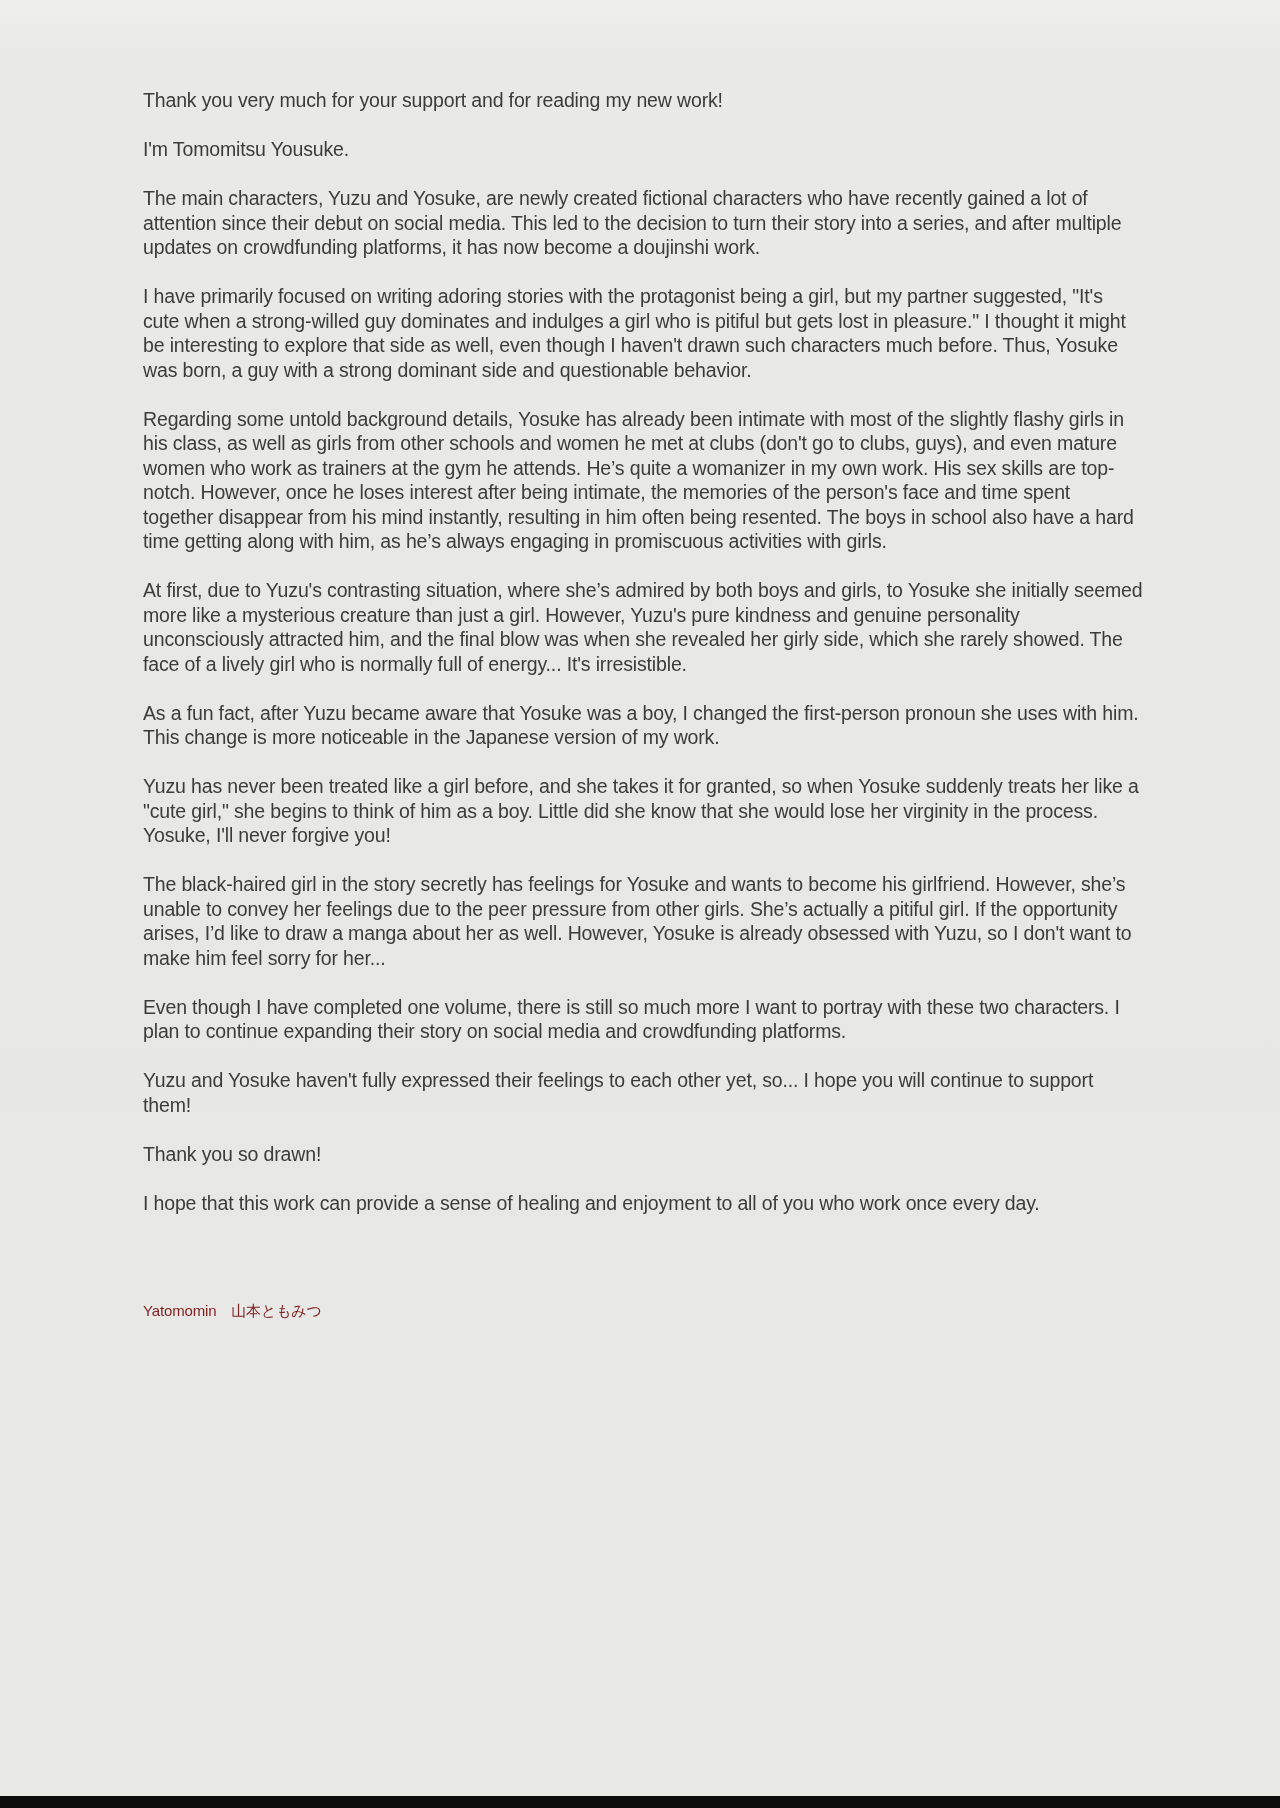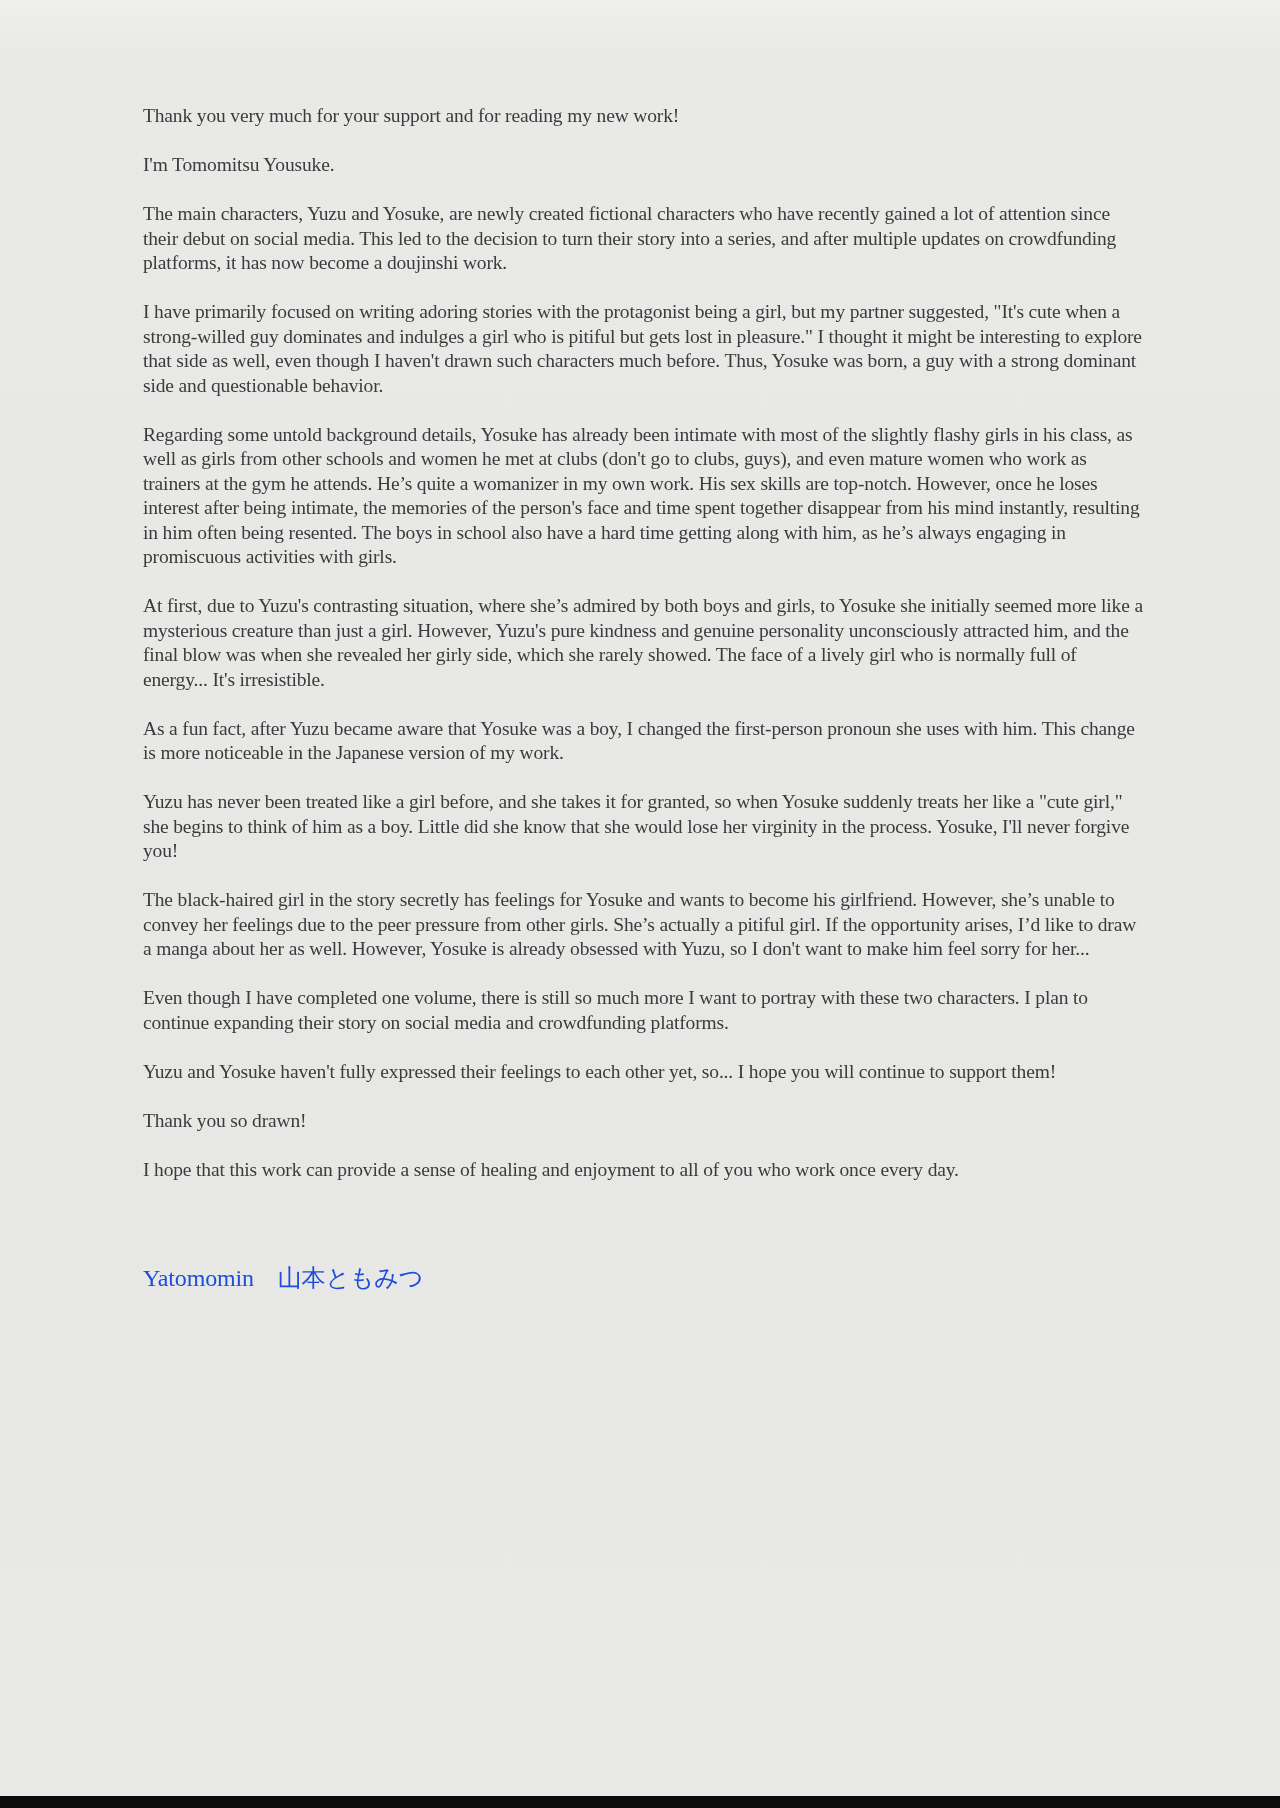--- a/index.html
+++ b/index.html
@@ -10,37 +10,36 @@
     width: 1280px;
     height: 1808px;
     position: relative;
     background: linear-gradient(180deg, #efefee 0%, #e9e9e8 3%, #e7e7e6 60%, #e9e9e8 100%);
     font-family: "Liberation Sans", sans-serif;
     overflow: hidden;
   }
   .page-content {
     position: absolute;
     left: 143px;
-    top: 104px;
+    top: 88px;
     width: 1000px;
     color: #3b3b3b;
     font-size: 19.5px;
     line-height: 24.5px;
     letter-spacing: -0.15px;
-    font-family: Liberation Serif, serif;
     -webkit-font-smoothing: antialiased;
   }
   .page-content p {
     margin: 0 0 24.5px 0;
     padding: 0;
   }
   .signature {
     margin-top: 84px !important;
-    font-size: 24px;
-    color: #1d4ed8;
+    font-size: 15px;
+    color: #7f1d1d;
   }
   .bottom-bar {
     position: absolute;
     left: 0;
     bottom: 0;
     width: 100%;
     height: 12px;
     background: #0c0c0c;
   }
 </style>

